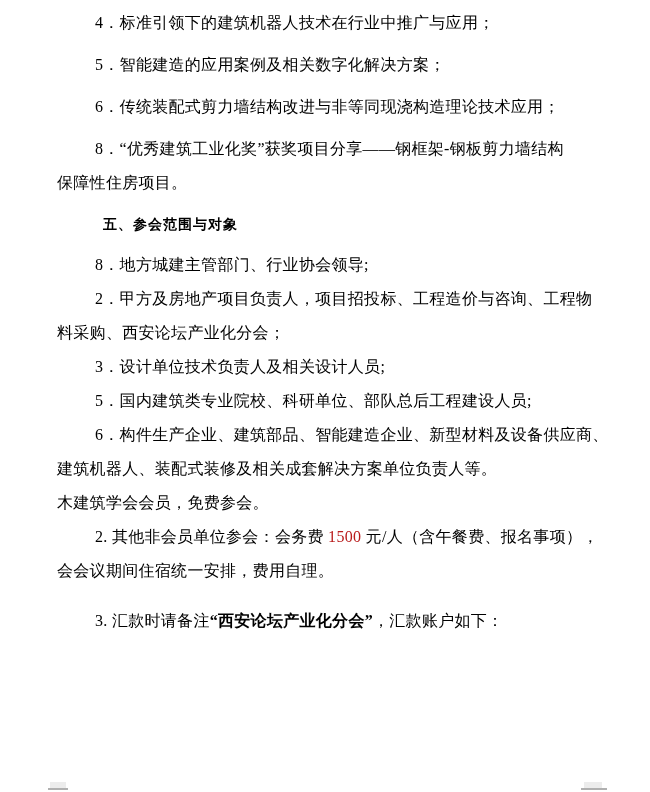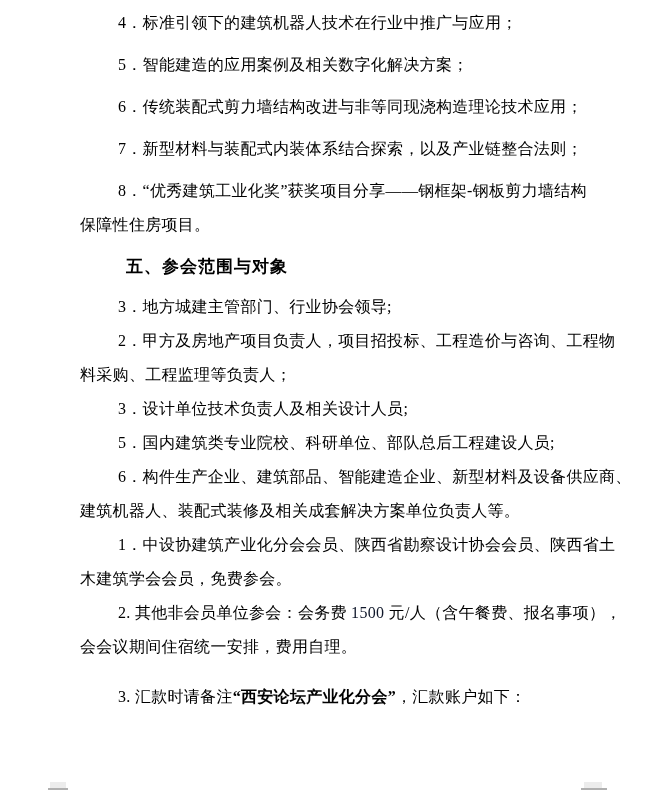--- a/index.html
+++ b/index.html
@@ -11,43 +11,43 @@
     width: 650px;
     height: 792px;
     overflow: hidden;
     position: relative;
     font-family: "Liberation Serif", "DejaVu Serif", serif;
     color: #000000;
   }
   .page {
     box-sizing: border-box;
     width: 648px;
-    padding: 6px 48px 0 80px;
+    padding: 6px 48px 0 57px;
   }
   .line {
     font-size: 16px;
     line-height: 34px;
     height: 34px;
     white-space: nowrap;
     letter-spacing: 0.3px;
   }
   .indent { text-indent: 38px; }
   .gap-after { margin-bottom: 8px; }
   .heading {
-    font-size: 17px;
+    font-size: 14px;
     font-weight: bold;
     line-height: 34px;
     height: 34px;
     padding-left: 46px;
     margin: 8px 0 6px 0;
     letter-spacing: 1px;
     white-space: nowrap;
   }
   .last-gap { margin-top: 16px; }
-  .fee-number { color: #0f172a; }
+  .fee-number { color: #b91c1c; }
   .bold-note { font-weight: bold; }
   .table-edge {
     position: absolute;
     height: 2px;
     background: #b0b0b0;
   }
   .table-edge-fill {
     position: absolute;
     height: 6px;
     background: #ececec;
@@ -58,34 +58,32 @@
   #edge-right-fill { left: 584px; top: 782px; width: 18px; }
 </style>
 </head>
 <body>
 
 <div class="page">
 
   <div class="line indent gap-after">4．标准引领下的建筑机器人技术在行业中推广与应用；</div>
   <div class="line indent gap-after">5．智能建造的应用案例及相关数字化解决方案；</div>
   <div class="line indent gap-after">6．传统装配式剪力墙结构改进与非等同现浇构造理论技术应用；</div>
-  <div class="line indent gap-after">7．新型材料与装配式内装体系结合探索，以及产业链整合法则；</div>
   <div class="line indent">8．“优秀建筑工业化奖”获奖项目分享——钢框架-钢板剪力墙结构</div>
   <div class="line">保障性住房项目。</div>
 
   <div class="heading">五、参会范围与对象</div>
-  <div class="line indent">3．地方城建主管部门、行业协会领导;</div>
+  <div class="line indent">8．地方城建主管部门、行业协会领导;</div>
   <div class="line indent">2．甲方及房地产项目负责人，项目招投标、工程造价与咨询、工程物</div>
-  <div class="line">料采购、工程监理等负责人；</div>
+  <div class="line">料采购、西安论坛产业化分会；</div>
   <div class="line indent">3．设计单位技术负责人及相关设计人员;</div>
   <div class="line indent">5．国内建筑类专业院校、科研单位、部队总后工程建设人员;</div>
   <div class="line indent">6．构件生产企业、建筑部品、智能建造企业、新型材料及设备供应商、</div>
   <div class="line">建筑机器人、装配式装修及相关成套解决方案单位负责人等。</div>
 
-  <div class="line indent">1．中设协建筑产业化分会会员、陕西省勘察设计协会会员、陕西省土</div>
   <div class="line">木建筑学会会员，免费参会。</div>
   <div class="line indent">
     <span>2. 其他非会员单位参会：会务费 </span><span class="fee-number">1500</span><span> 元/人（含午餐费、报名事项），</span>
   </div>
   <div class="line">会会议期间住宿统一安排，费用自理。</div>
   <div class="line indent last-gap">
     <span>3. 汇款时请备注</span><span class="bold-note">“西安论坛产业化分会”</span><span>，汇款账户如下：</span>
   </div>
 
 </div>

